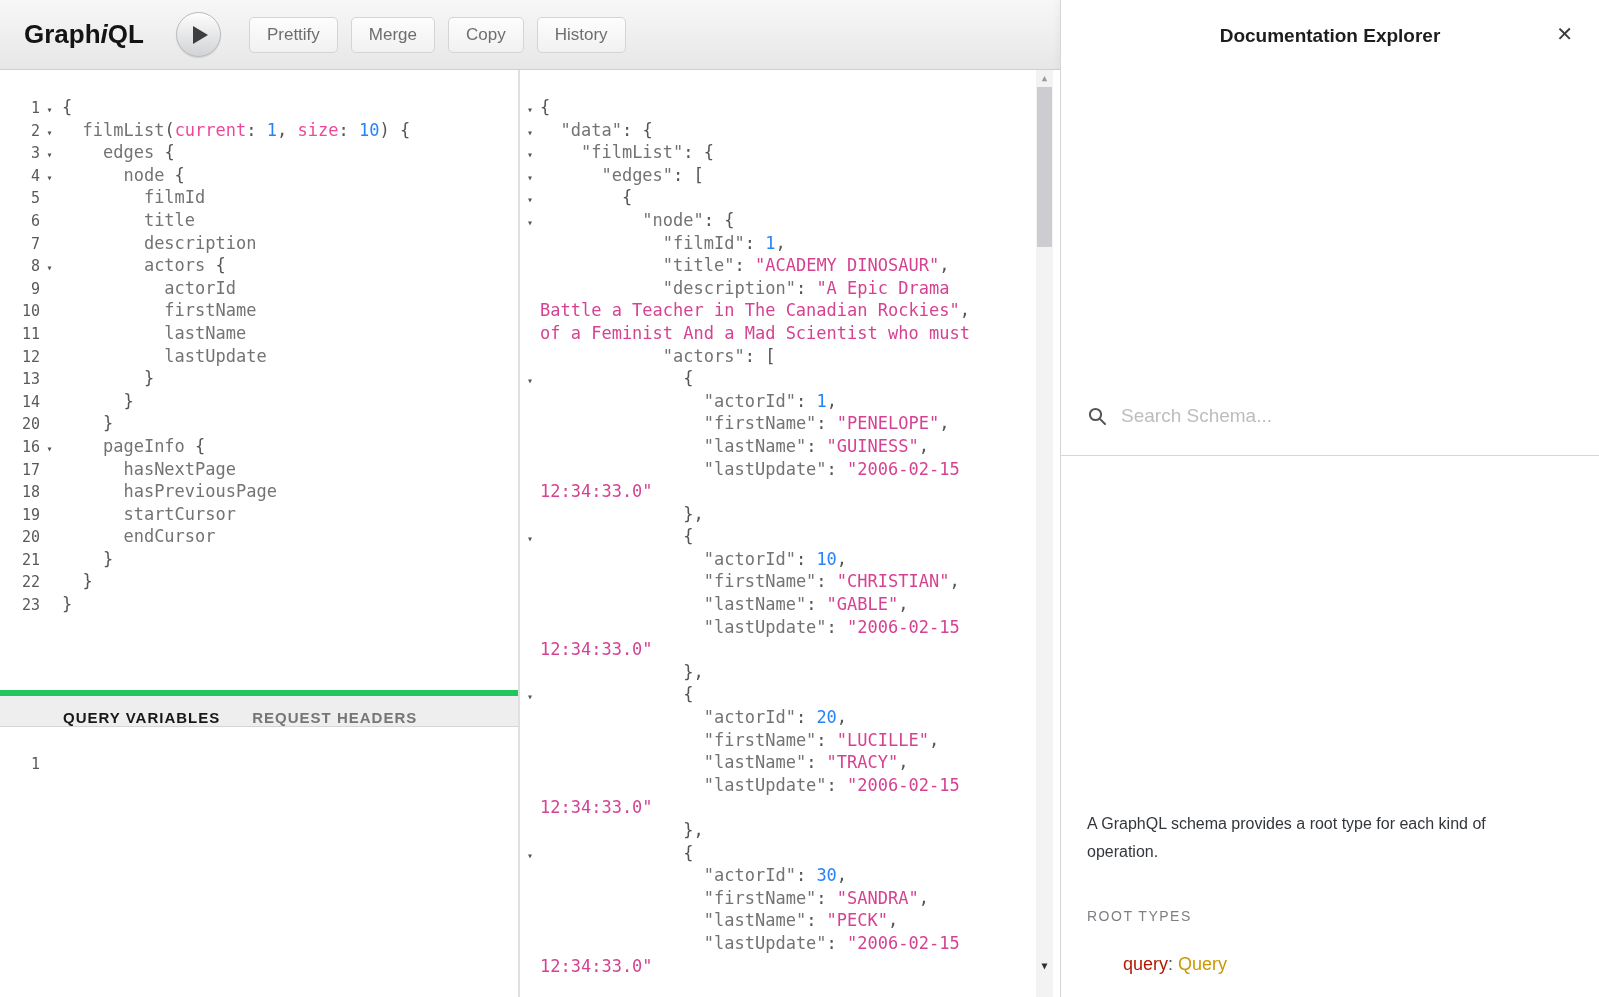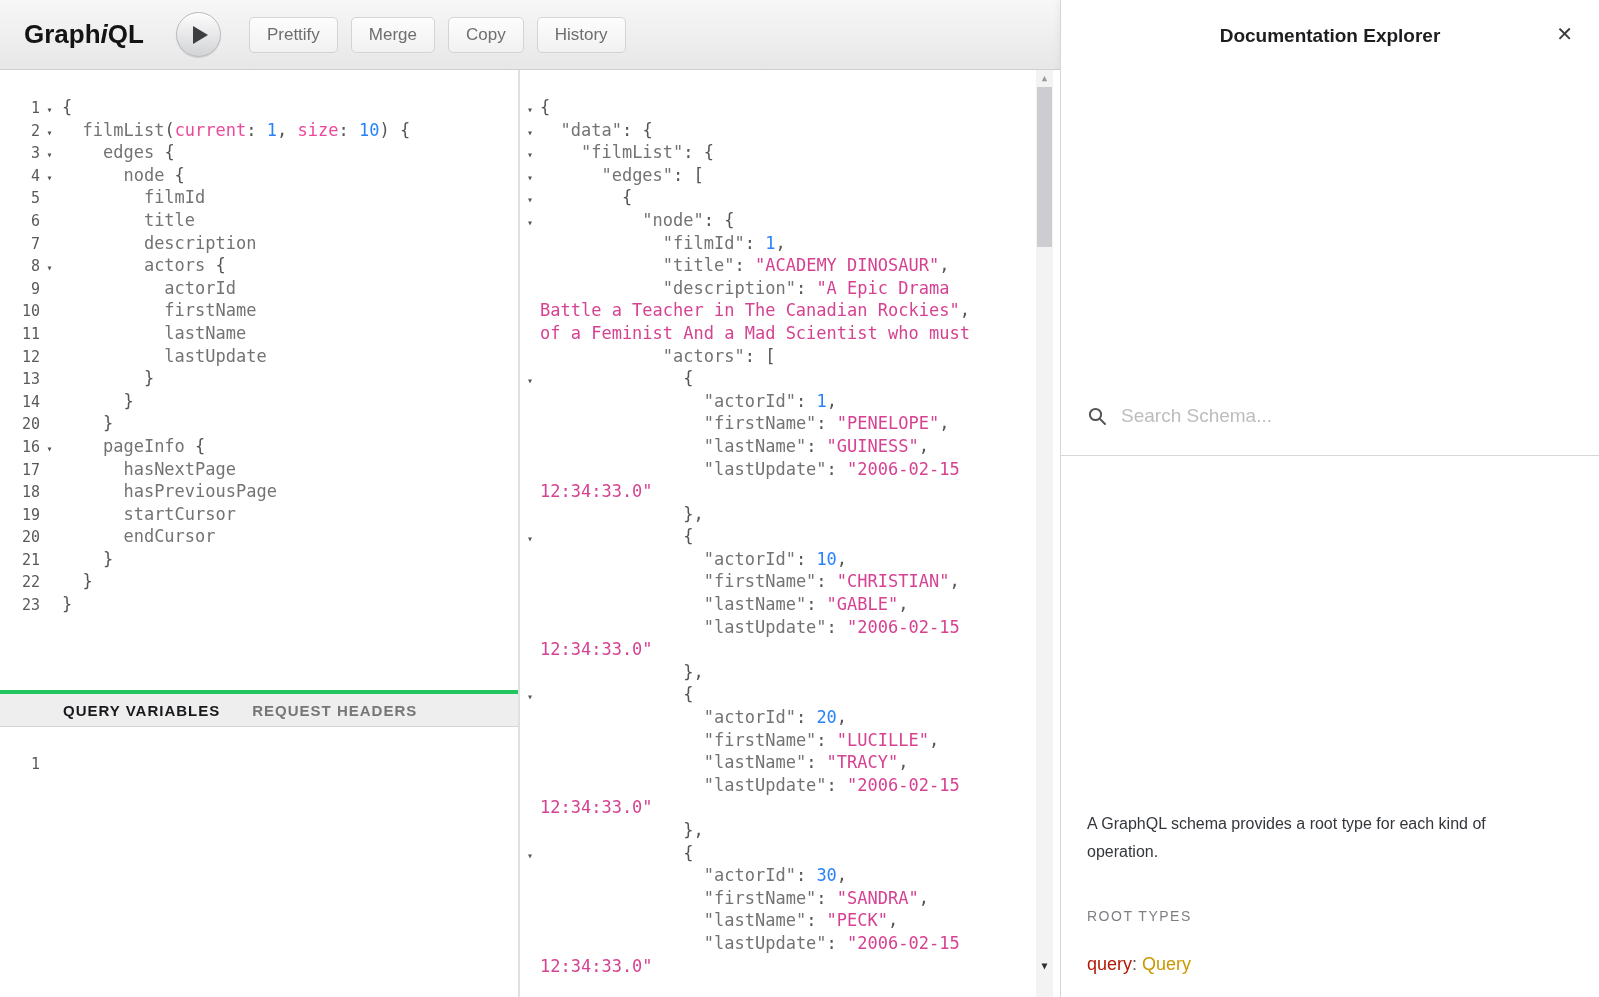--- a/index.html
+++ b/index.html
@@ -34,22 +34,22 @@
   .cm-row{display:flex;height:22.6px;line-height:22.6px;align-items:baseline;}
   .cm-ln{width:40px;flex:none;text-align:right;font-size:15px;color:#5a5a5a;white-space:pre;}
   .cm-fold{width:19px;flex:none;text-align:center;font-size:10px;color:#555;cursor:pointer;}
   .cm-code{white-space:pre;margin-left:3px;}
   .tk-p{color:#555;}
   .tk-f{color:#737373;}
   .tk-a{color:#ec4899;}
   .tk-num{color:#2882F9;}
   .tk-s{color:#D64292;}
 
-  .var-title{height:37px;flex:none;background:#eeeeee;border-top:4px solid #22c55e;
-    border-bottom:1px solid #d6d6d6;display:flex;align-items:center;padding-left:63px;gap:32px;}
+  .var-title{height:37px;flex:none;background:#eeeeee;border-top:6px solid #22c55e;
+    border-bottom:1px solid #d6d6d6;display:flex;align-items:flex-end;padding-left:63px;gap:32px;}
   .var-tab{font-size:15px;font-weight:bold;letter-spacing:1px;color:#767676;cursor:pointer;white-space:nowrap;}
   .var-tab.active{color:#16181b;}
   .veditor{height:270px;flex:none;padding-top:26px;overflow:hidden;
     font-family:"DejaVu Sans Mono",monospace;font-size:17px;}
 
   
   .rpane{flex:1;position:relative;min-width:0;padding-top:26px;overflow:hidden;
     font-family:"DejaVu Sans Mono",monospace;font-size:17px;background:#fff;}
   .rpane .cm-fold{width:20px;}
   .rpane .cm-code{margin-left:0;}
@@ -67,21 +67,21 @@
   .doc-title{font-size:19px;font-weight:bold;color:#1d1d1f;}
   .doc-close{position:absolute;right:26px;top:24px;font-size:20px;color:#3c3c3c;cursor:pointer;line-height:1;}
   .doc-search{display:flex;align-items:center;gap:14px;padding:0 26px 28px;
     border-bottom:1px solid #d7d7d7;flex:none;}
   .doc-search svg{flex:none;display:block;}
   .doc-search input{flex:1;border:0;outline:0;font-size:19px;color:#333;font-family:inherit;background:transparent;}
   .doc-search input::placeholder{color:#bdbdbd;}
   .doc-body{padding:22px 26px;}
   .doc-intro{font-size:16px;line-height:28px;color:#33363b;max-width:460px;}
   .doc-section{margin-top:42px;font-size:14px;font-weight:normal;letter-spacing:1.5px;color:#7d7f83;}
-  .doc-root{margin-top:30px;font-size:18px;}
+  .doc-root{margin-top:30px;font-size:18px;margin-left:36px;}
   .kw{color:#B11A04;}
   .sep{color:#555;white-space:pre;}
   .tn{color:#CA9800;cursor:pointer;}
 </style>
 </head>
 <body>
 
 <div class="app">
 
   <div class="left">

